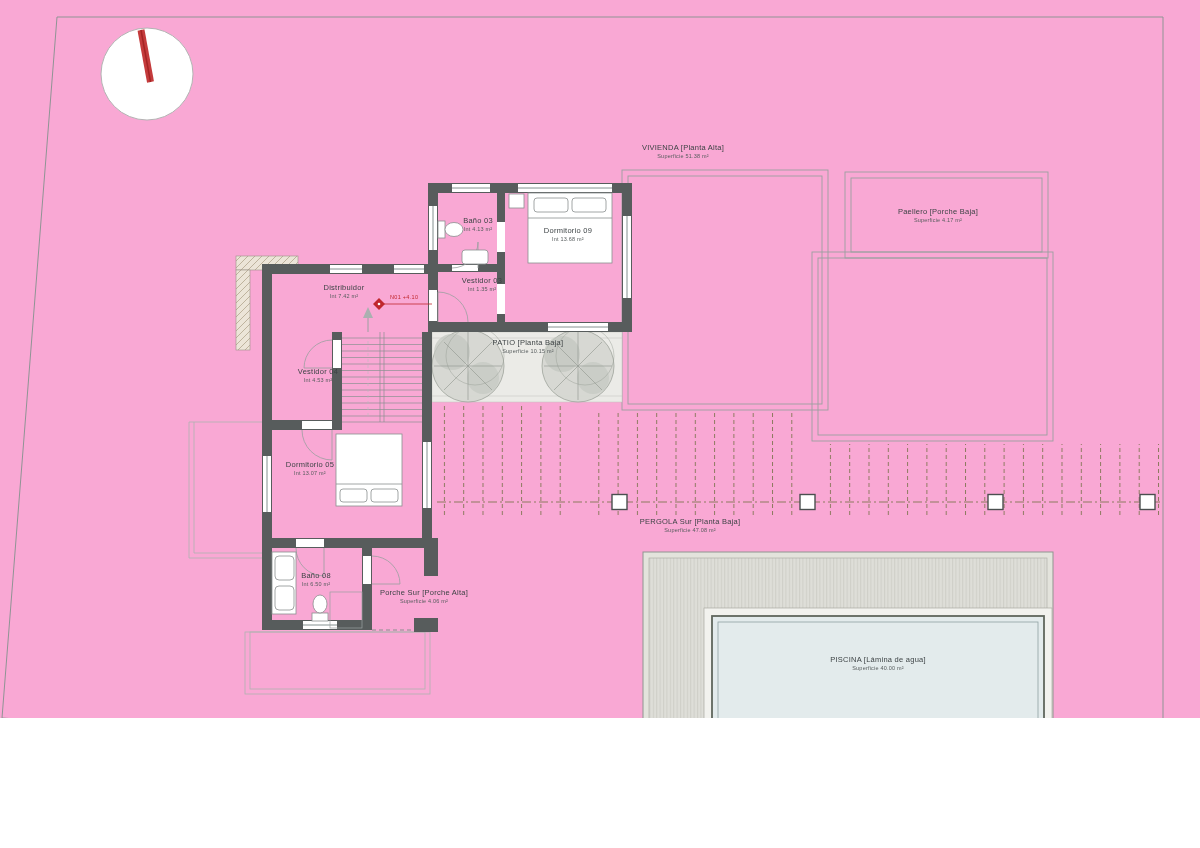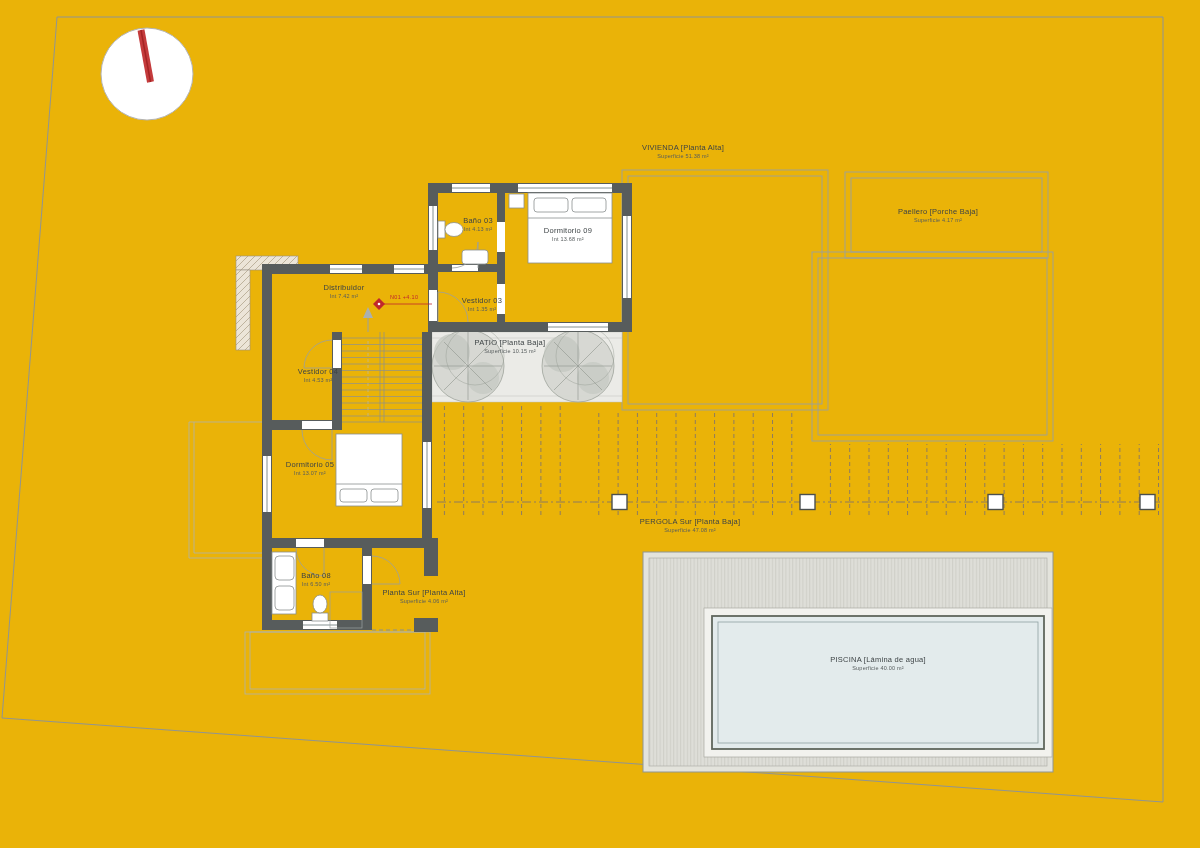--- a/index.html
+++ b/index.html
@@ -1,17 +1,17 @@
 <!DOCTYPE html>
 <html><head>
 <meta charset="utf-8">
 <style>
   html,body{margin:0;padding:0;background:#ffffff;}
   .plan-canvas{
-    position:relative;width:1200px;height:848px;background:#eab308;
+    position:relative;width:1200px;height:718px;background:#f9a8d4;
     font-family:"Liberation Sans",sans-serif;overflow:hidden;
   }
   .plan-canvas svg{position:absolute;left:0;top:0;}
   .lbl{
     position:absolute;transform:translateX(-50%);text-align:center;
     color:#3d4345;white-space:nowrap;line-height:1.3;pointer-events:none;
   }
   .lbl .nm{display:block;font-size:7.5px;letter-spacing:.25px;}
   .lbl .ar{display:block;font-size:5.5px;color:#565c5d;letter-spacing:.2px;}
   .marker-txt{
@@ -254,54 +254,54 @@
 <div class="lbl" style="left:478px;top:216px">
   <span class="nm">Baño 03</span>
   <span class="ar">Int 4.13 m²</span>
 </div>
 
 <div class="lbl" style="left:568px;top:226px">
   <span class="nm">Dormitorio 09</span>
   <span class="ar">Int 13.68 m²</span>
 </div>
 
-<div class="lbl" style="left:482px;top:296px">
+<div class="lbl" style="left:482px;top:276px">
   <span class="nm">Vestidor 03</span>
   <span class="ar">Int 1.35 m²</span>
 </div>
 
 <div class="lbl" style="left:344px;top:283px">
   <span class="nm">Distribuidor</span>
   <span class="ar">Int 7.42 m²</span>
 </div>
 
 <div class="marker-txt" style="left:390px;top:294px">N01 +4.10</div>
 
-<div class="lbl" style="left:510px;top:338px">
+<div class="lbl" style="left:528px;top:338px">
   <span class="nm">PATIO [Planta Baja]</span>
   <span class="ar">Superficie 10.15 m²</span>
 </div>
 
 <div class="lbl" style="left:318px;top:367px">
   <span class="nm">Vestidor 04</span>
   <span class="ar">Int 4.53 m²</span>
 </div>
 
 <div class="lbl" style="left:310px;top:460px">
   <span class="nm">Dormitorio 05</span>
   <span class="ar">Int 13.07 m²</span>
 </div>
 
 <div class="lbl" style="left:316px;top:571px">
   <span class="nm">Baño 08</span>
   <span class="ar">Int 6.50 m²</span>
 </div>
 
 <div class="lbl" style="left:424px;top:588px">
-  <span class="nm">Planta Sur [Planta Alta]</span>
+  <span class="nm">Porche Sur [Porche Alta]</span>
   <span class="ar">Superficie 4.06 m²</span>
 </div>
 
 <div class="lbl" style="left:690px;top:517px">
   <span class="nm">PERGOLA Sur [Planta Baja]</span>
   <span class="ar">Superficie 47.08 m²</span>
 </div>
 
 <div class="lbl" style="left:878px;top:655px">
   <span class="nm">PISCINA [Lámina de agua]</span>

